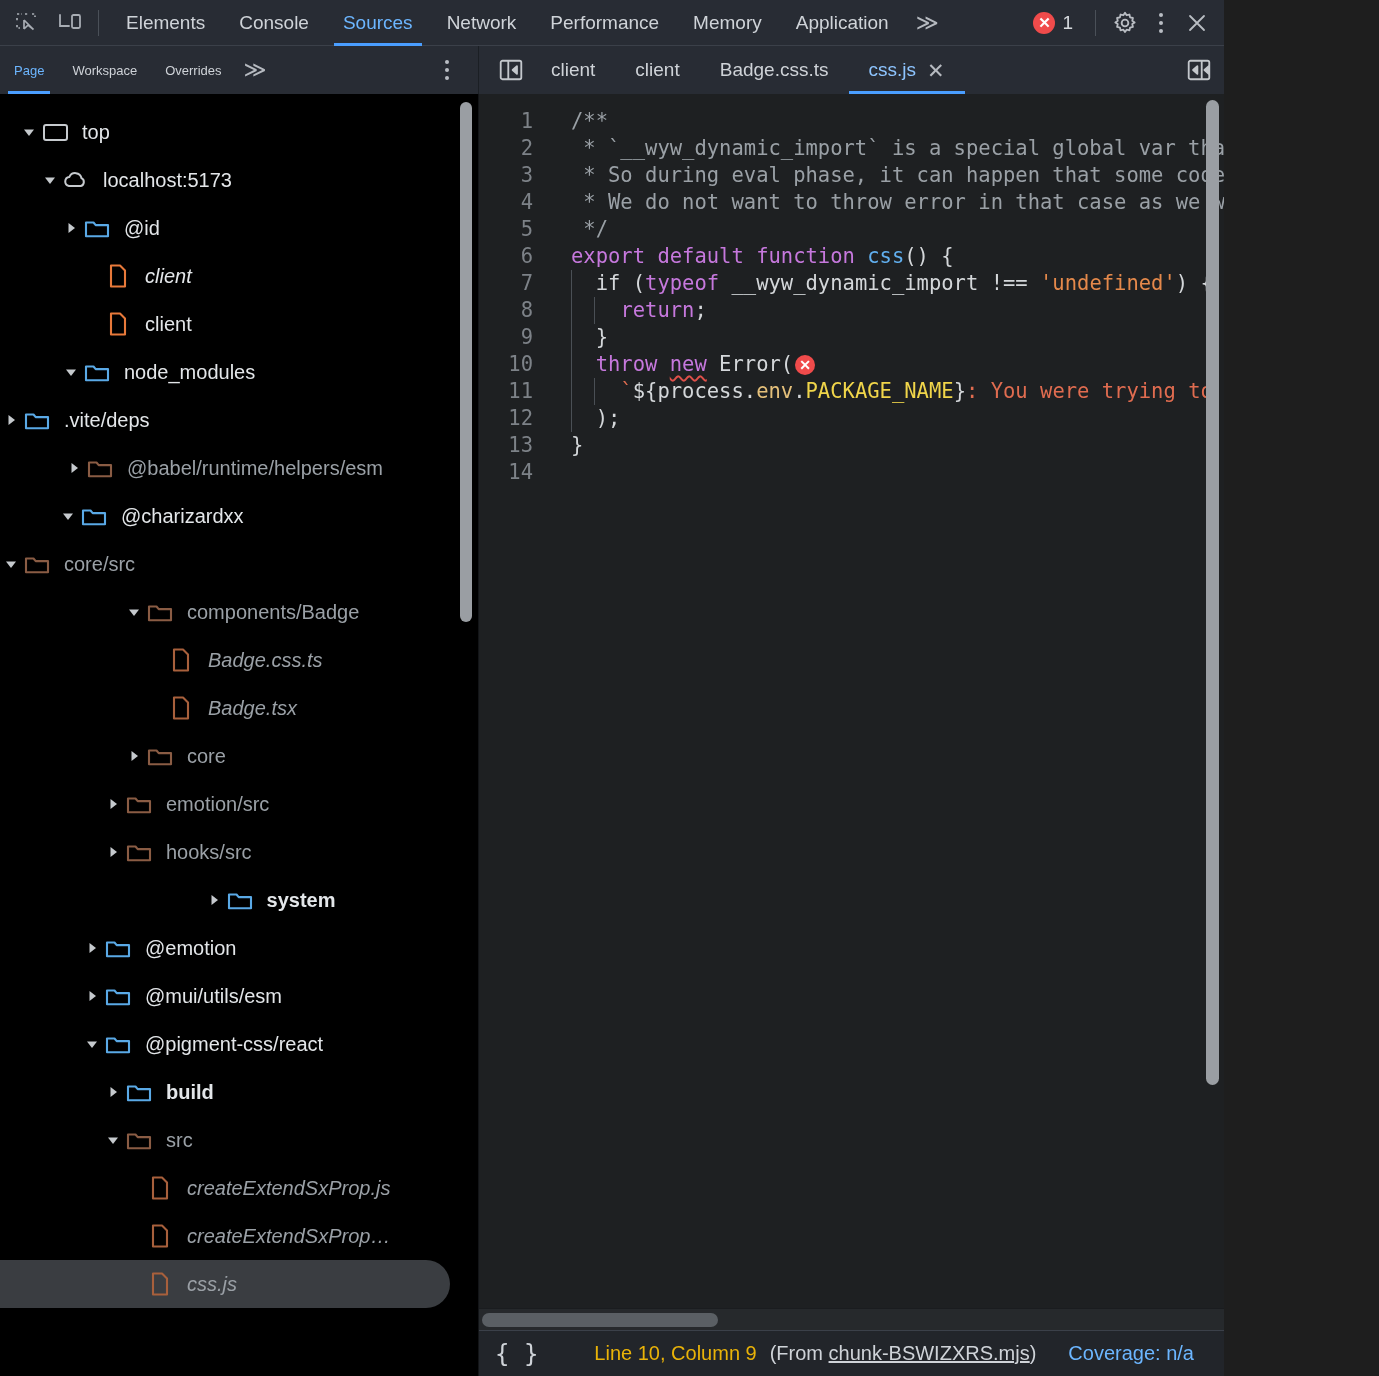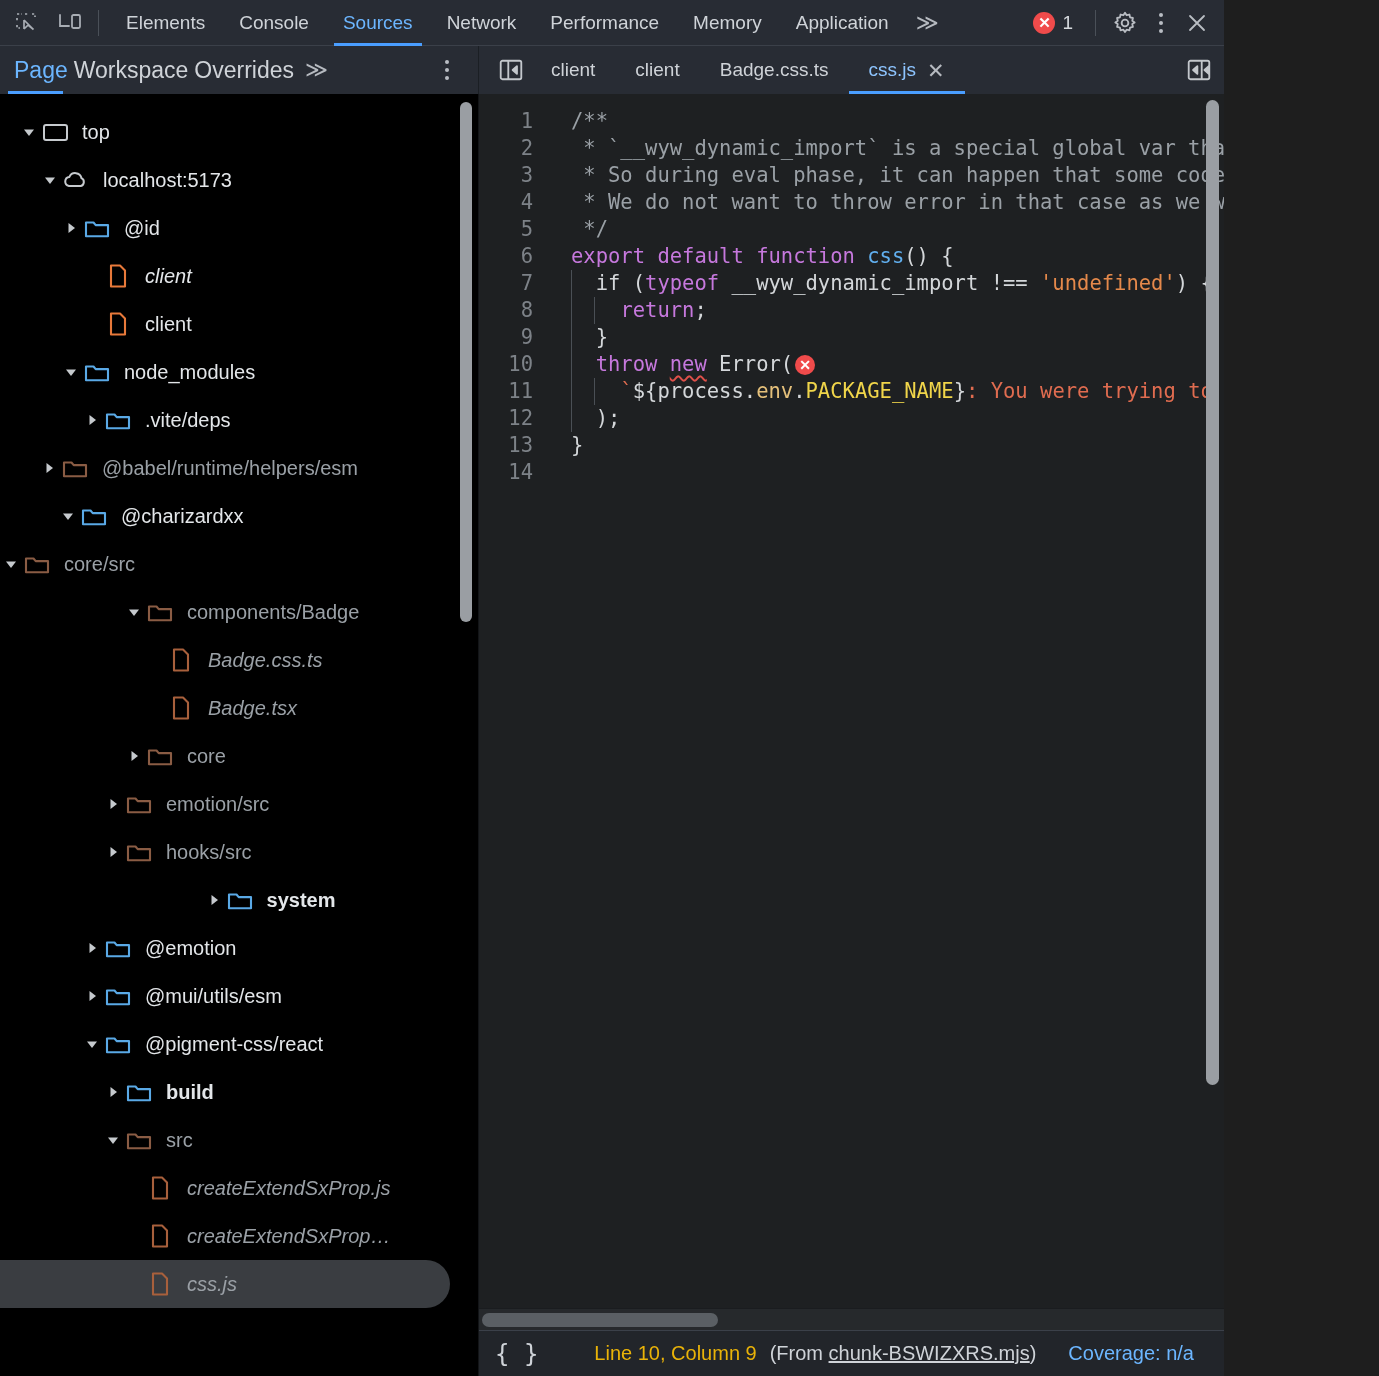--- a/index.html
+++ b/index.html
@@ -63,22 +63,22 @@
   
   .row2 { height: 48px; min-height: 48px; display: flex; background: #282c34; }
 
   .nav-subtabs {
     width: 479px; min-width: 479px;
     display: flex; align-items: center;
     border-right: 1px solid #1b1f24;
     position: relative;
   }
   .sub-tab {
-    font-size: 23px; color: #cfd3d8;
-    padding: 0 3px; height: 48px;
+    font-size: 13px; color: #cfd3d8;
+    padding: 0 14px; height: 48px;
     display: flex; align-items: center; position: relative;
     white-space: nowrap;
   }
   .sub-tab:first-child { padding-left: 14px; }
   .sub-tab.active { color: #6cb6ff; }
   .sub-tab.active::after {
     content: ""; position: absolute; left: 8px; right: 8px; bottom: 0;
     height: 3px; background: #4a9eff;
   }
   .sub-tab.chev { font-size: 22px; color: #b6bac0; padding: 0 8px; }
@@ -411,34 +411,34 @@
                 <path d="M3 5.5 L13 5.5 L8 12 z" fill="#c5c9cd"></path>
               </svg>
             </span>
             <span class="ticon">
               <svg width="26" height="22" viewBox="0 0 26 22" fill="none">
                 <path d="M2 5.5 h7.5 l2.2 2.6 h12.3 v11.2 h-22 z" stroke="#5aa9e6" stroke-width="2.1" stroke-linejoin="round"></path>
               </svg>
             </span>
             <span class="label">node_modules</span>
           </div>
-          <div class="tree-row" style="padding-left: 81px;">
+          <div class="tree-row" style="">
             <span class="twisty">
               <svg width="16" height="16" viewBox="0 0 16 16">
                 <path d="M5.5 3 L5.5 13 L12 8 z" fill="#c5c9cd"></path>
               </svg>
             </span>
             <span class="ticon">
               <svg width="26" height="22" viewBox="0 0 26 22" fill="none">
                 <path d="M2 5.5 h7.5 l2.2 2.6 h12.3 v11.2 h-22 z" stroke="#5aa9e6" stroke-width="2.1" stroke-linejoin="round"></path>
               </svg>
             </span>
             <span class="label">.vite/deps</span>
           </div>
-          <div class="tree-row dim" style="padding-left: 38px;">
+          <div class="tree-row dim" style="padding-left: 63px;">
             <span class="twisty">
               <svg width="16" height="16" viewBox="0 0 16 16">
                 <path d="M5.5 3 L5.5 13 L12 8 z" fill="#c5c9cd"></path>
               </svg>
             </span>
             <span class="ticon">
               <svg width="26" height="22" viewBox="0 0 26 22" fill="none">
                 <path d="M2 5.5 h7.5 l2.2 2.6 h12.3 v11.2 h-22 z" stroke="#8a5c44" stroke-width="2.1" stroke-linejoin="round"></path>
               </svg>
             </span>

